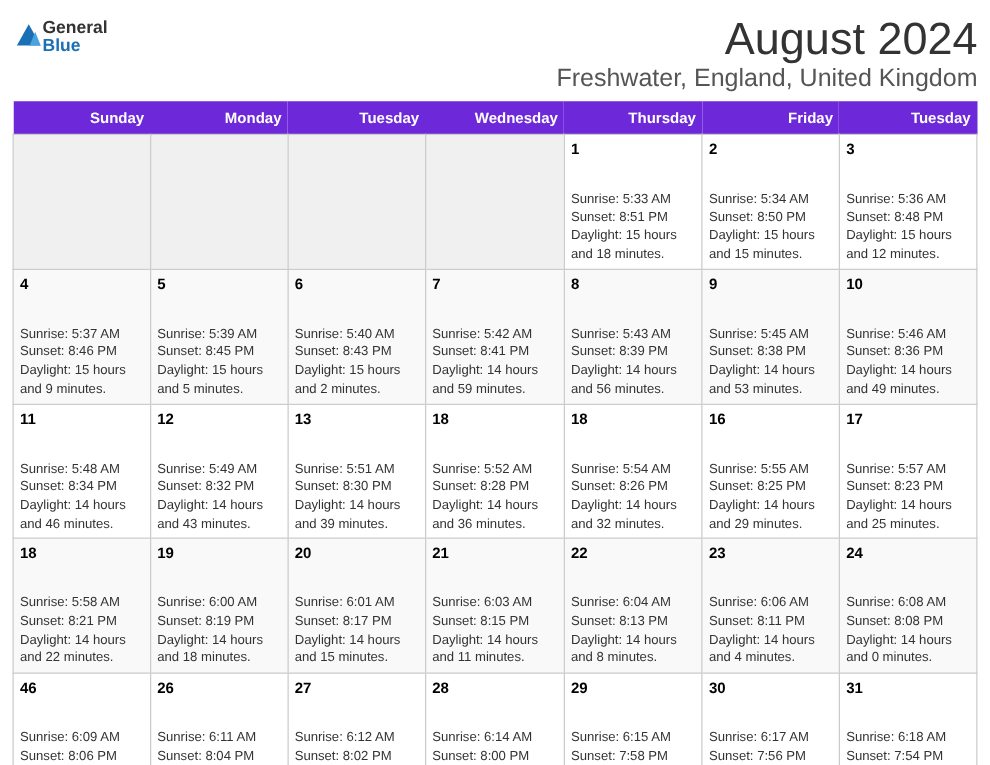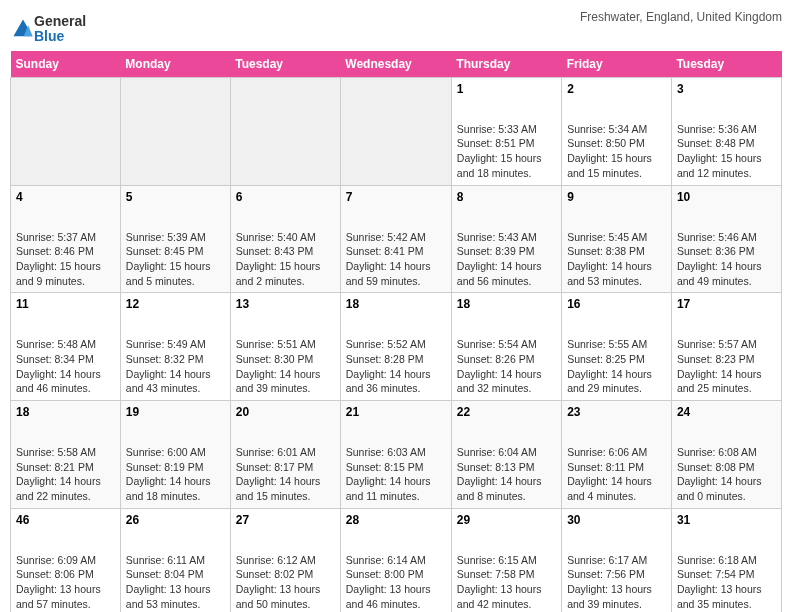--- a/index.html
+++ b/index.html
@@ -43,32 +43,32 @@
     }
     .title-area {
       text-align: right;
     }
     .month-year {
       font-size: 36px;
       font-weight: normal;
       color: #333;
     }
     .location {
-      font-size: 12px;
+      font-size: 20px;
       color: #555;
     }
     .calendar {
       width: 100%;
       border-collapse: collapse;
       font-size: 11px;
     }
     .calendar th {
-      background-color: #ec4899;
+      background-color: #6d28d9;
       color: white;
-      text-align: left;
+      text-align: right;
       padding: 6px 5px;
       font-size: 12px;
       font-weight: bold;
     }
     .calendar td {
       border: 1px solid #ccc;
       vertical-align: top;
       padding: 4px 5px;
       width: 113px;
       height: 80px;
@@ -100,20 +100,21 @@
     <svg class="logo-icon" viewBox="0 0 30 30">
       <polygon points="15,2 28,25 2,25" fill="#1a6fb5"></polygon>
       <polygon points="22,10 28,25 16,25" fill="#4aa3e0"></polygon>
     </svg>
     <div class="logo-text">
       <span class="logo-general">General</span>
       <span class="logo-blue">Blue</span>
     </div>
   </div>
   <div class="title-area">
+    <div class="month-year">August 2024</div>
     <div class="location">Freshwater, England, United Kingdom</div>
   </div>
 </div>
 
 <table class="calendar">
   <thead>
     <tr>
     <th>Sunday</th>
         <th>Monday</th>
         <th>Tuesday</th>

